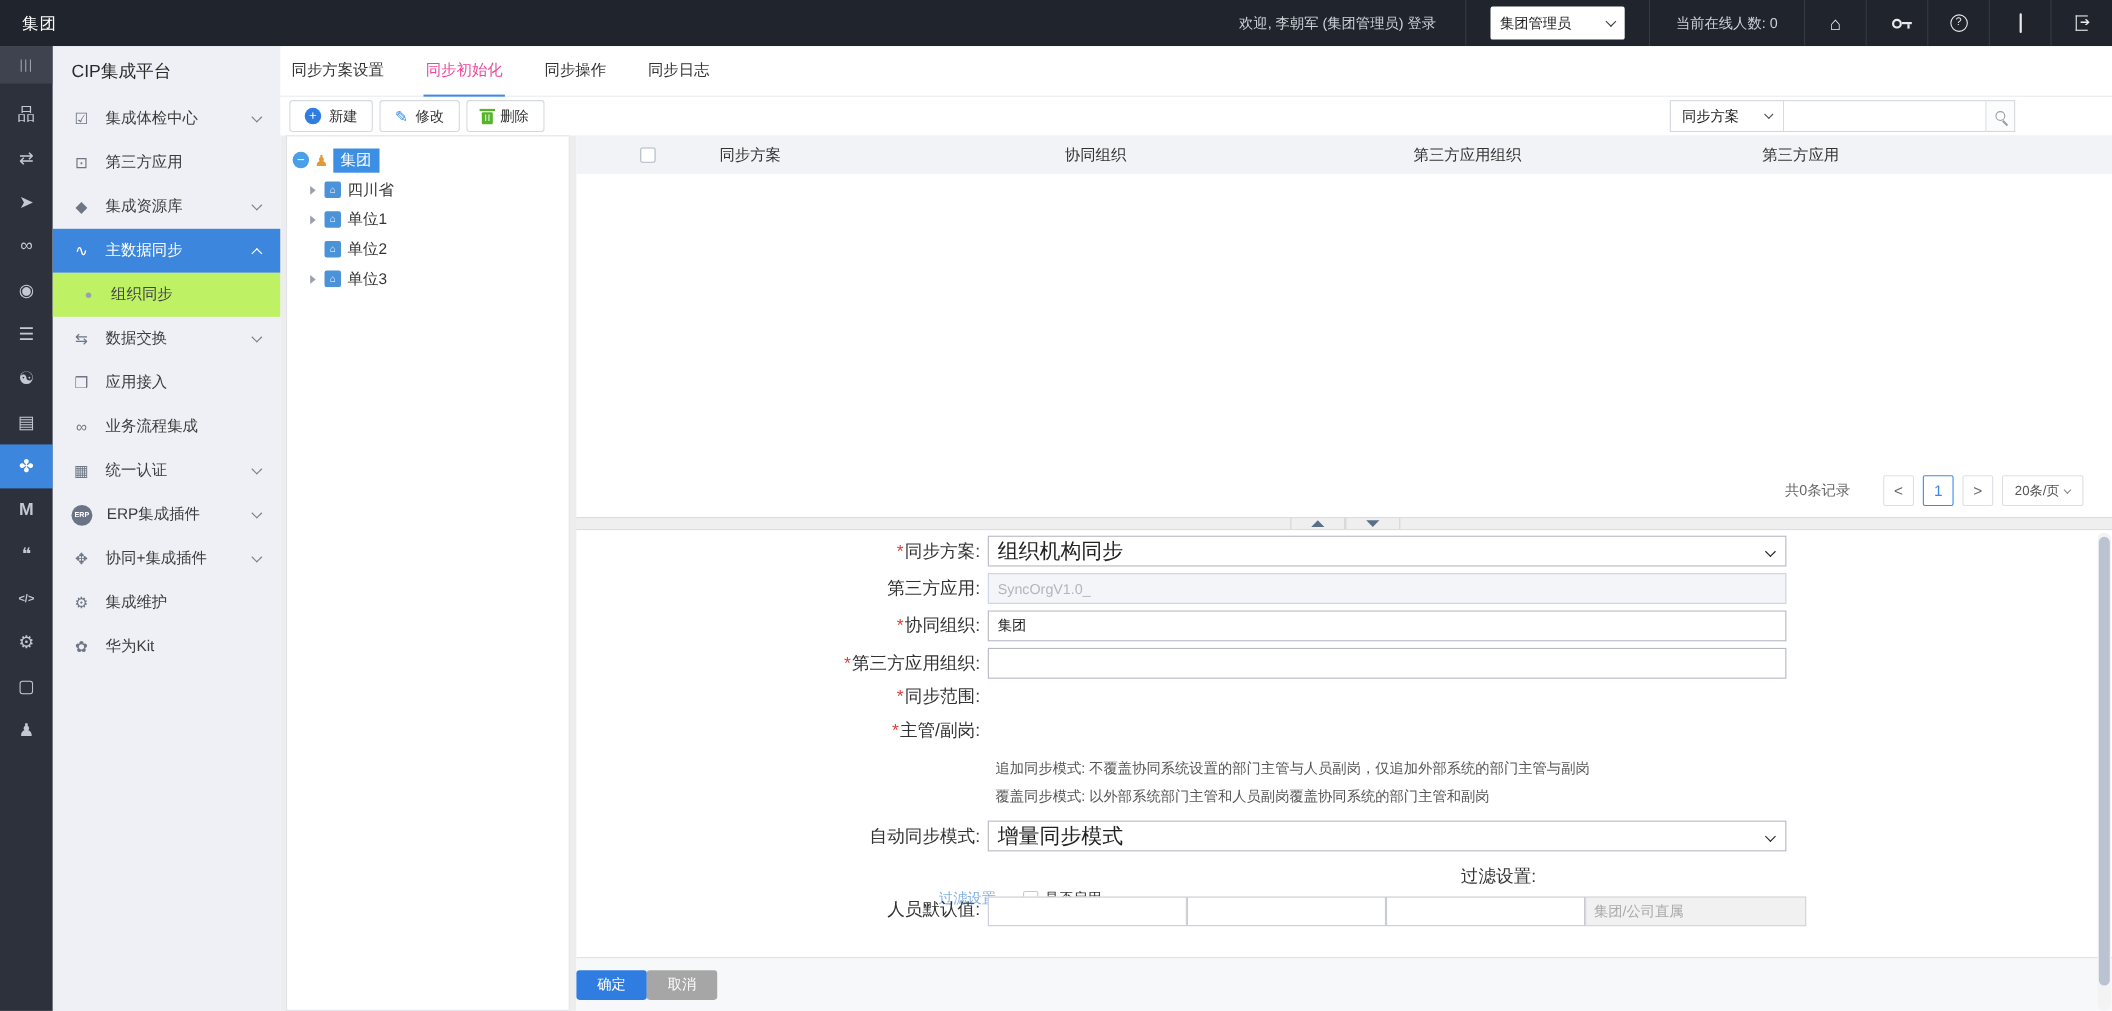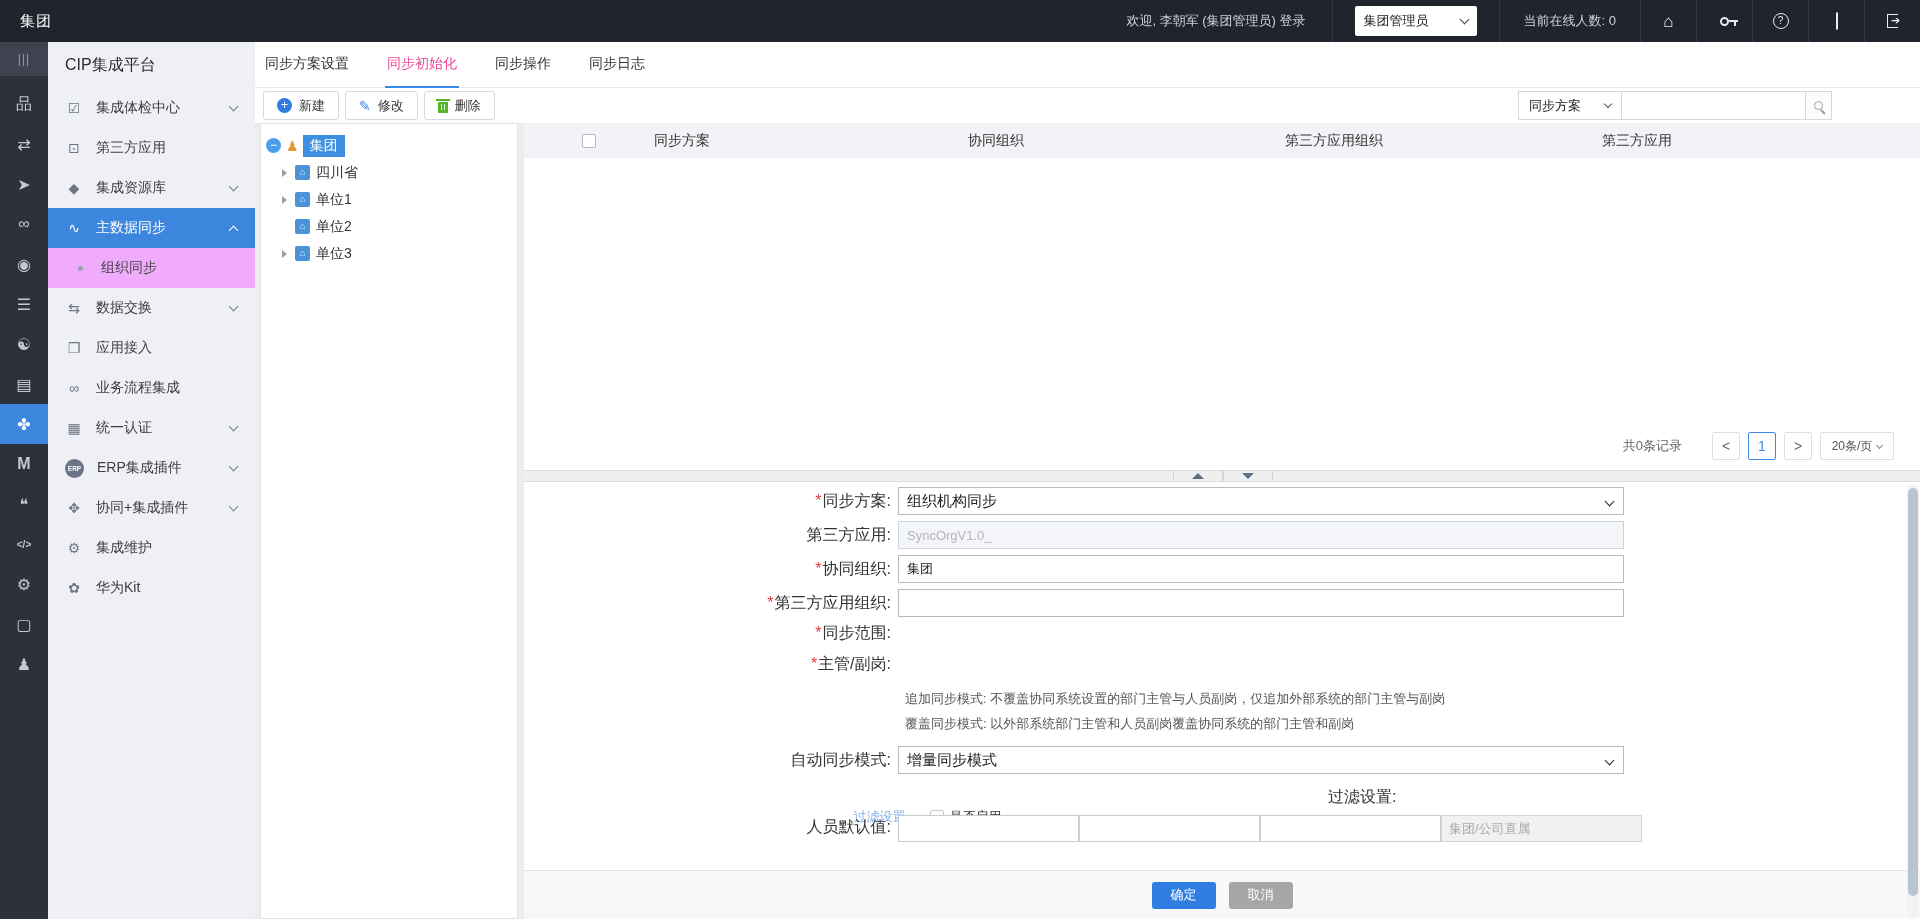--- a/index.html
+++ b/index.html
@@ -46,21 +46,21 @@
   .sb-title { height:46px; display:flex; align-items:center; padding-left:17px; font-size:16px; color:#2a2a2a; }
   .sb-item { height:40px; display:flex; align-items:center; padding:0 18px 0 17px; cursor:pointer; color:#3c3c3c; position:relative; }
   .sb-item .g { width:18px; font-size:14px; color:#6e7685; text-align:center; flex:none; }
   .sb-item .lb { margin-left:13px; font-size:14px; }
   .sb-item .cv { margin-left:auto; width:7px; height:7px; border-right:1.3px solid #7a828f; border-bottom:1.3px solid #7a828f; }
   .cv.down { transform:rotate(45deg); margin-top:-3px; }
   .cv.up { transform:rotate(-135deg); margin-top:4px; }
   .sb-active { background:#3d86dd; color:#fff; }
   .sb-active .g, .sb-active .lb { color:#fff; }
   .sb-active .cv { border-color:#fff; }
-  .sb-sub { background:#f0abfc; }
+  .sb-sub { background:#bef264; }
   .sb-sub .dot { width:5px; height:5px; border-radius:50%; background:#9aa1ad; margin-left:13px; flex:none; }
   .sb-sub .lb { margin-left:18px; color:#444; }
   .erp-badge { width:19px; height:19px; border-radius:50%; background:#6b7486; color:#fff; font-size:6.5px;
     display:flex; align-items:center; justify-content:center; flex:none; font-weight:bold; }
 
   
   #main-bg { left:255px; top:123px; width:1665px; height:796px; background:#ededed; }
   #tabsrow { left:255px; top:42px; width:1665px; height:46px; background:#fff; border-bottom:1px solid #e7e9ec;
     display:flex; align-items:center; padding-left:8px; }
   .tab { margin-right:34px; height:46px; display:flex; align-items:center; font-size:14px; color:#333;
@@ -126,42 +126,42 @@
   .tri-up { width:0; height:0; border-bottom:6px solid #5a7086; border-left:6px solid transparent; border-right:6px solid transparent; }
   .tri-down { width:0; height:0; border-top:6px solid #5a7086; border-left:6px solid transparent; border-right:6px solid transparent; }
 
   
   #formpanel { left:524px; top:482px; width:1396px; height:437px; background:#fff; }
   .frow { position:absolute; left:0; width:1385px; display:flex; align-items:center; }
   .flabel { width:374px; text-align:right; padding-right:7px; font-size:16px; color:#333; flex:none; }
   .req { color:#e03c3c; margin-right:1px; }
   .fctrl { width:726px; display:flex; align-items:center; }
   .fselect { position:relative; width:726px; height:28px; border:1px solid #b6bac2; background:#fff; display:flex;
-    align-items:center; padding:0 26px 0 8px; font-size:15px; color:#222; cursor:pointer; }
+    align-items:center; padding:0 26px 0 8px; font-size:19px; color:#222; cursor:pointer; }
   .fselect .cv3 { position:absolute; right:10px; top:10px; width:7px; height:7px; border-right:1.6px solid #222; border-bottom:1.6px solid #222; transform:rotate(45deg); }
   .ftext { width:726px; height:28px; border:1px solid #b6bac2; padding:0 8px; font-size:13px; color:#222; outline:none; }
   .ftext:disabled { background:#f4f5f8; border-color:#ccd3e0; color:#b4b6bd; }
   .cbx { width:15px; height:15px; border-radius:2px; background:#2f87e8; color:#fff; font-size:11px; line-height:15px;
     text-align:center; cursor:pointer; flex:none; }
   .cbx::after { content:"✓"; }
   .cbx-off { width:14px; height:14px; border:1px solid #c4c8cf; border-radius:2px; background:#fff; cursor:pointer; flex:none; }
   .cbx-lb { margin:0 0 0 6px; font-size:13px; color:#333; }
   .scope-item { display:flex; align-items:center; margin-right:43px; }
   .fhelp { position:absolute; left:381px; font-size:13px; color:#555; }
   .flink { color:#7fb0e8; font-size:13px; cursor:pointer; }
   .dtable { width:744px; }
   .dt-head { display:grid; grid-template-columns:181px 181px 181px 201px; height:24px; background:#aecfe5;
     align-items:center; font-size:13px; color:#222; }
   .dt-head span { padding-left:8px; }
   .dt-row { display:grid; grid-template-columns:181px 181px 181px 201px; height:31px; }
   .dt-row input { width:100%; height:27px; margin-top:2px; border:1px solid #c9ccd1; padding:0 7px; font-size:13px; outline:none; }
   .dt-row .last input { background:#f1f1f1; border-color:#d4d4d4; }
   .dt-row input::placeholder { color:#a9a9a9; }
   #formfooter { position:absolute; left:0; bottom:0; width:1396px; height:49px; background:#f7f8f9; border-top:1px solid #e2e2e2;
-    display:flex; align-items:center; justify-content:center; gap:13px; }
+    display:flex; align-items:center; }
   .btn-ok { width:64px; height:27px; background:#2f7de1; color:#fff; border:none; border-radius:3px; font-size:13px; cursor:pointer; }
   .btn-cancel { width:64px; height:27px; background:#a6a6a6; color:#fff; border:none; border-radius:3px; font-size:13px; cursor:pointer; }
   #fscroll { position:absolute; right:1px; top:2px; width:12px; height:434px; background:#f3f3f3; border-radius:6px; }
   #fscroll .thumb { position:absolute; left:1px; top:4px; width:10px; height:408px; background:#b9c3d2; border-radius:5px; cursor:pointer; }
 </style>
 </head>
 <body>
 
 <div id="topbar" class="abs">
   <span class="brand">集团</span>

